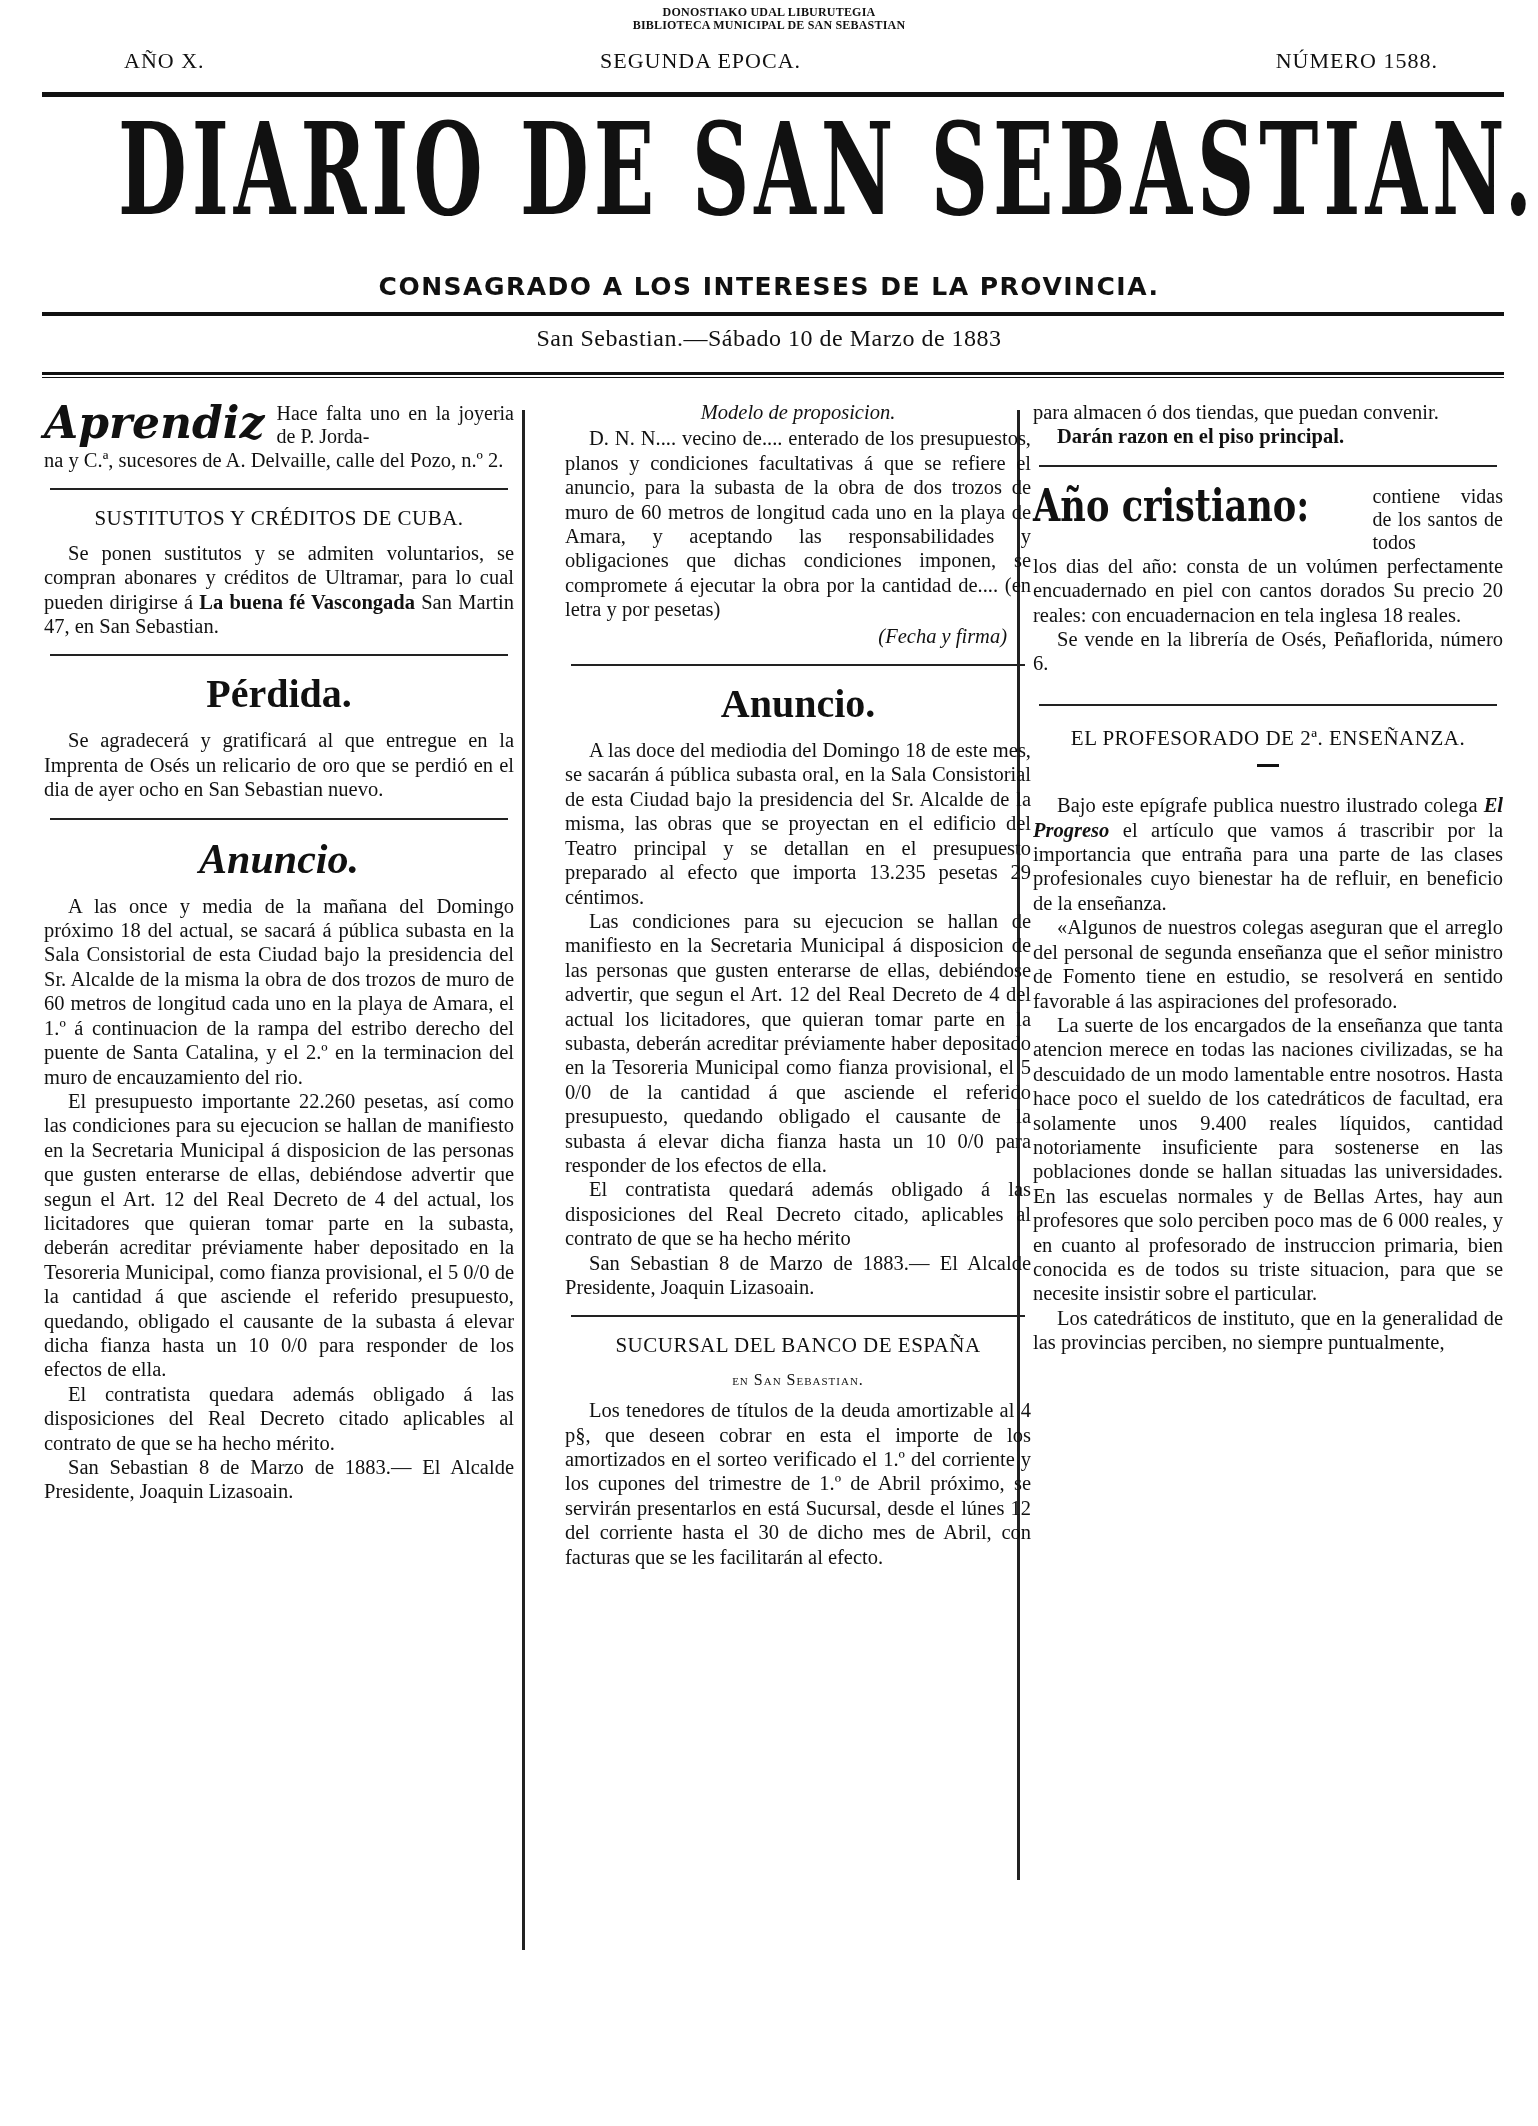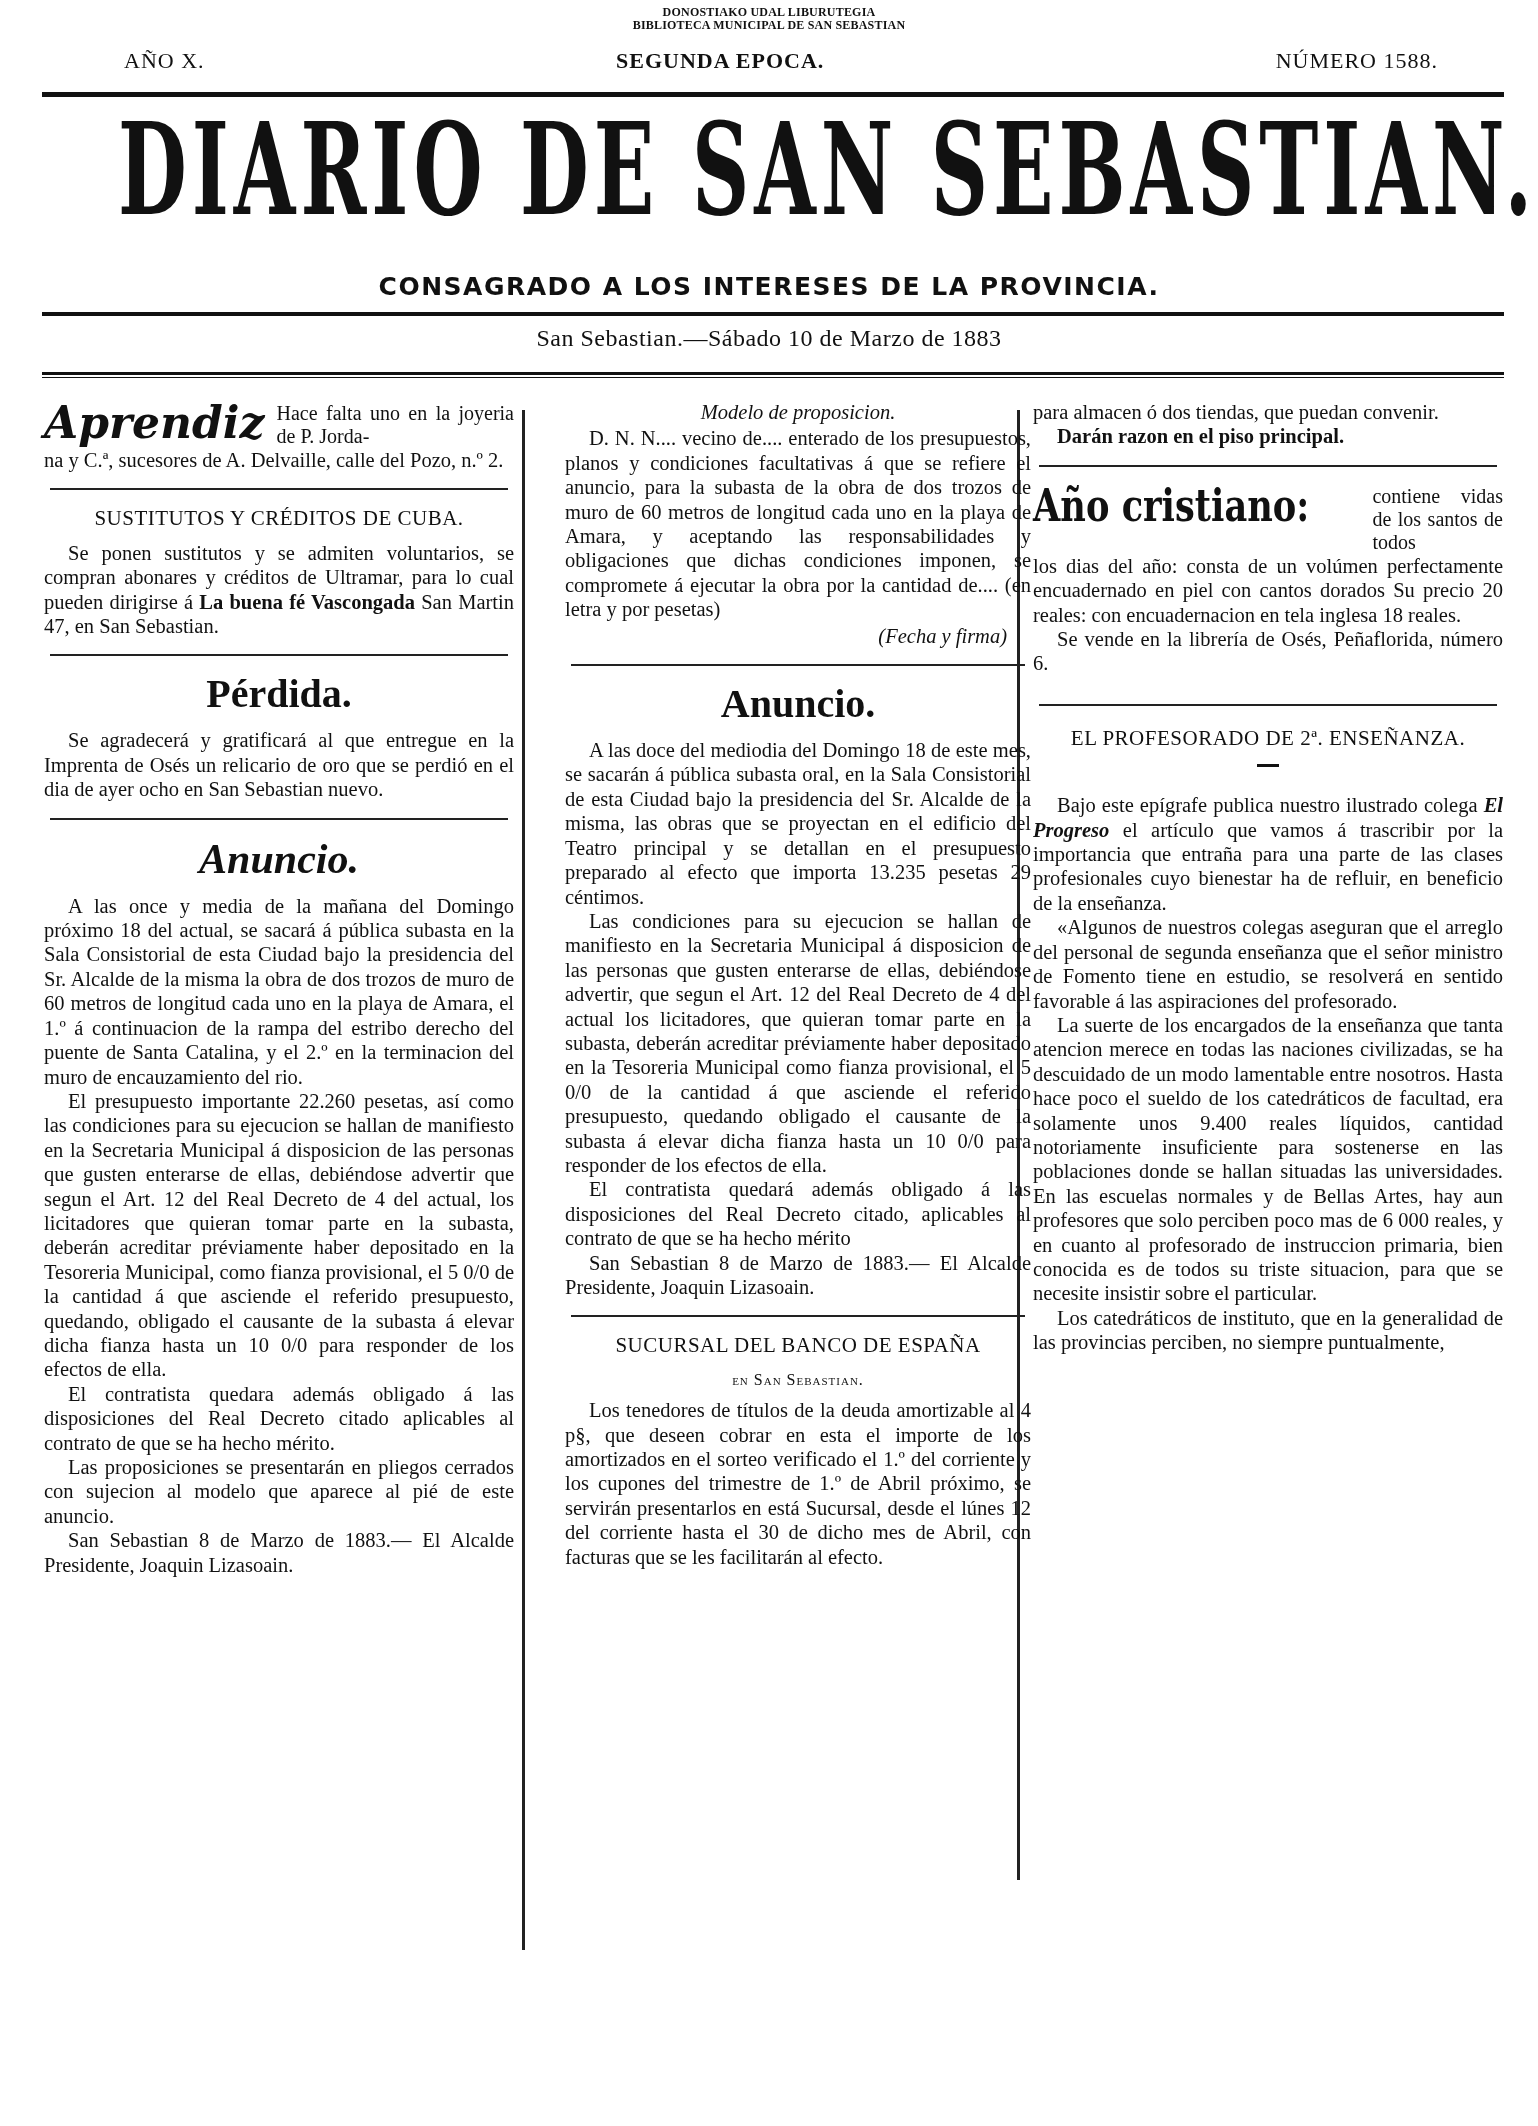--- a/index.html
+++ b/index.html
@@ -9,21 +9,21 @@
   }
   .lib-stamp {
     position: absolute; top: 6px; left: 0; width: 100%; text-align: center;
     font-size: 12px; line-height: 13px; font-weight: bold; letter-spacing: 0.2px;
   }
   .top-row {
     position: absolute; top: 48px; left: 88px; right: 100px; height: 30px;
     font-size: 22px; letter-spacing: 1px;
   }
   .top-row .left { position: absolute; left: 0; top: 0; margin-left: 36px; }
-  .top-row .center { position: absolute; left: 528px; top: 0; font-weight: bold; }
+  .top-row .center { position: absolute; left: 512px; top: 0; }
   .top-row .right { position: absolute; right: 0; top: 0; }
   .rule-thick { position: absolute; left: 42px; right: 34px; background: #111; }
   .masthead {
     position: absolute; top: 108px; left: 118px; width: 1310px; height: 122px;
     font-family: "DejaVu Serif", serif; font-size: 128px; line-height: 122px;
     font-weight: bold; letter-spacing: 8px; white-space: nowrap;
     transform: scaleX(0.62); transform-origin: left top; text-align: left;
   }
   .tagline {
     position: absolute; top: 272px; left: 0; width: 100%; text-align: center;
@@ -105,21 +105,20 @@
   <div>
     <div class="display-title">Pérdida.</div>
     <p>Se agradecerá y gratificará al que entregue en la Imprenta de Osés un relicario de oro que se perdió en el dia de ayer ocho en San Sebastian nuevo.</p>
   </div>
   <div class="hr"></div>
   <div>
     <div class="display-italic">Anuncio.</div>
     <p>A las once y media de la mañana del Domingo próximo 18 del actual, se sacará á pública subasta en la Sala Consistorial de esta Ciudad bajo la presidencia del Sr. Alcalde de la misma la obra de dos trozos de muro de 60 metros de longitud cada uno en la playa de Amara, el 1.º á continuacion de la rampa del estribo derecho del puente de Santa Catalina, y el 2.º en la terminacion del muro de encauzamiento del rio.</p>
     <p>El presupuesto importante 22.260 pesetas, así como las condiciones para su ejecucion se hallan de manifiesto en la Secretaria Municipal á disposicion de las personas que gusten enterarse de ellas, debiéndose advertir que segun el Art. 12 del Real Decreto de 4 del actual, los licitadores que quieran tomar parte en la subasta, deberán acreditar préviamente haber depositado en la Tesoreria Municipal, como fianza provisional, el 5 0/0 de la cantidad á que asciende el referido presupuesto, quedando, obligado el causante de la subasta á elevar dicha fianza hasta un 10 0/0 para responder de los efectos de ella.</p>
     <p>El contratista quedara además obligado á las disposiciones del Real Decreto citado aplicables al contrato de que se ha hecho mérito.</p>
-    <p>Las proposiciones se presentarán en pliegos cerrados con sujecion al modelo que aparece al pié de este anuncio.</p>
     <p>San Sebastian 8 de Marzo de 1883.— El Alcalde Presidente, Joaquin Lizasoain.</p>
   </div>
 </div>
 
 <div class="col col2">
   <div>
     <div class="italic-center">Modelo de proposicion.</div>
     <p>D. N. N.... vecino de.... enterado de los presupuestos, planos y condiciones facultativas á que se refiere el anuncio, para la subasta de la obra de dos trozos de muro de 60 metros de longitud cada uno en la playa de Amara, y aceptando las responsabilidades y obligaciones que dichas condiciones imponen, se compromete á ejecutar la obra por la cantidad de.... (en letra y por pesetas)</p>
     <div class="italic-right">(Fecha y firma)</div>
   </div>

